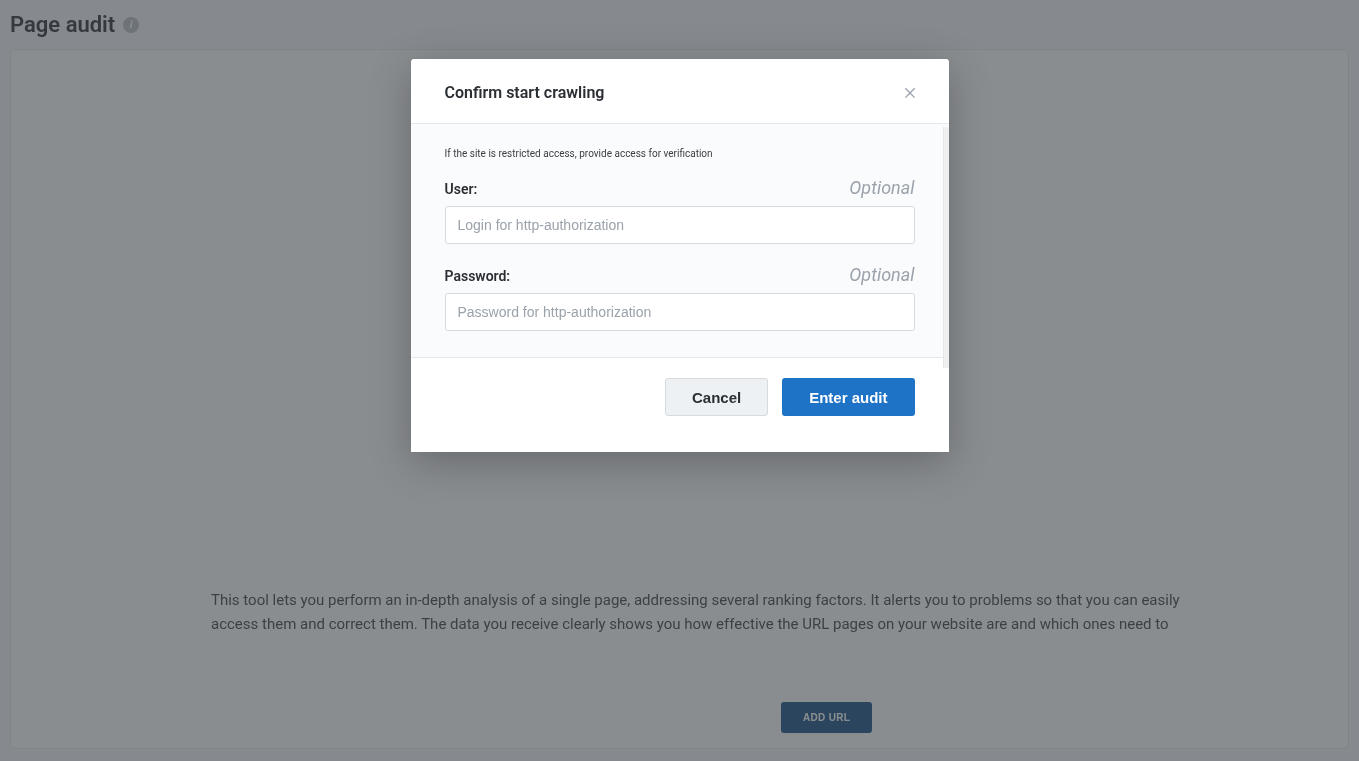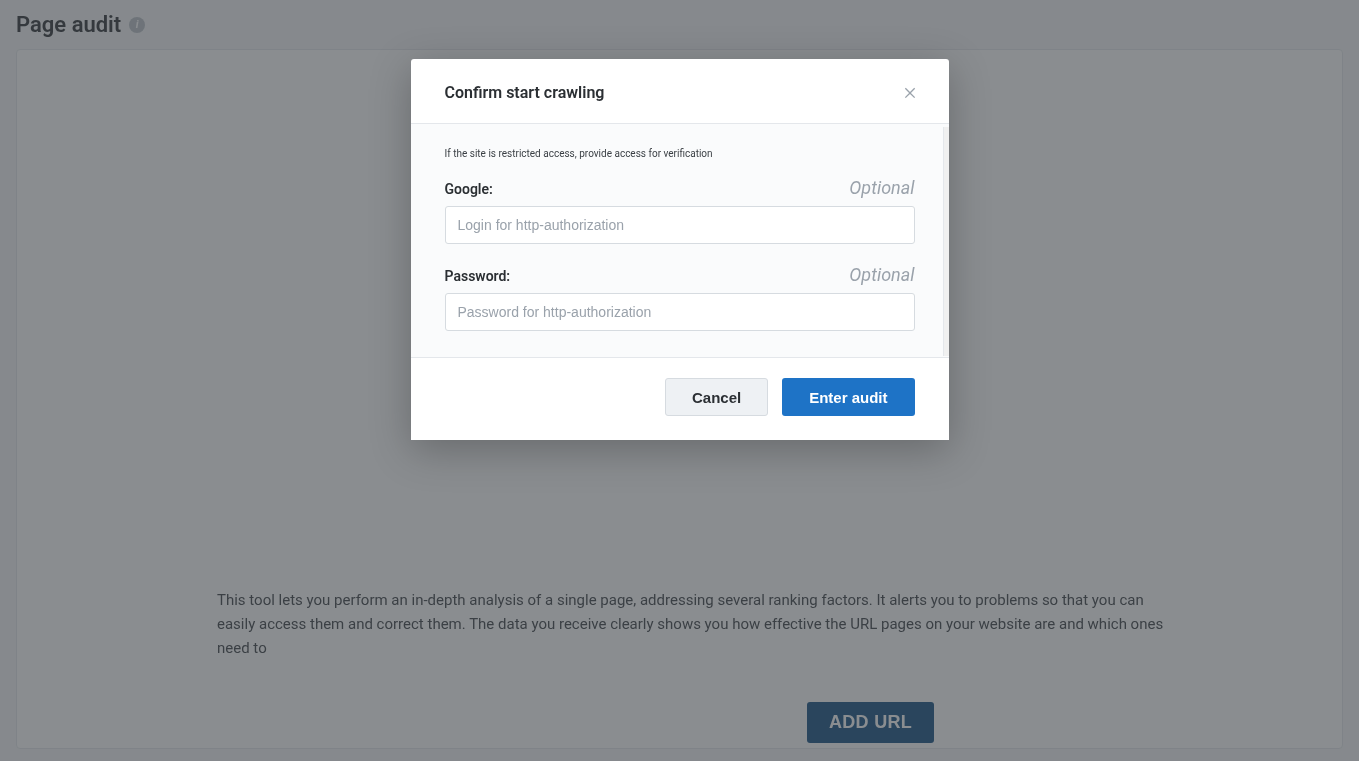--- a/index.html
+++ b/index.html
@@ -9,21 +9,21 @@
     background: #f5f6f7;
     color: #2b2f33;
     width: 1359px;
     height: 761px;
     overflow: hidden;
     position: relative;
   }
 
   
   .bg-page {
-    padding: 12px 16px;
+    padding: 12px 10px;
   }
   .bg-title-row {
     display: flex;
     align-items: center;
     gap: 8px;
     margin-bottom: 12px;
   }
   .bg-title {
     font-size: 22px;
     font-weight: 600;
@@ -53,27 +53,27 @@
     position: absolute;
     left: 200px;
     right: 160px;
     top: 538px;
     font-size: 15px;
     line-height: 1.6;
     color: #3a3f44;
   }
   .bg-btn {
     position: absolute;
-    left: 790px;
+    left: 770px;
     top: 652px;
     background: #0f4d80;
     color: #fff;
     border: none;
     padding: 10px 22px;
-    font-size: 18px;
+    font-size: 10px;
     font-weight: 600;
     border-radius: 3px;
     letter-spacing: .3px;
   }
 
   
   .overlay {
     position: absolute;
     inset: 0;
     background: rgba(60,65,70,0.6);
@@ -167,21 +167,21 @@
     border-top: 6px solid #3a3f44;
   }
   .helper-text {
     font-size: 10px;
     color: #3a3f44;
     margin-bottom: 18px;
   }
 
   .modal-footer {
     border-top: 1px solid #e4e7eb;
-    padding: 20px 34px 24px;
+    padding: 20px 34px 36px;
     display: flex;
     justify-content: flex-end;
     gap: 14px;
     background: #fff;
   }
   .btn {
     height: 38px;
     padding: 0 26px;
     font-size: 15px;
     font-weight: 600;
@@ -237,21 +237,21 @@
   </div>
 
   <div class="modal-body">
 
 
     <div class="section">
       <p class="helper-text">If the site is restricted access, provide access for verification</p>
 
       <div class="field">
         <div class="field-label-row">
-          <label class="field-label">Google:</label>
+          <label class="field-label">User:</label>
           <span class="field-optional">Optional</span>
         </div>
         <input class="input" type="text" placeholder="Login for http-authorization" style="">
       </div>
 
       <div class="field">
         <div class="field-label-row">
           <label class="field-label">Password:</label>
           <span class="field-optional">Optional</span>
         </div>

